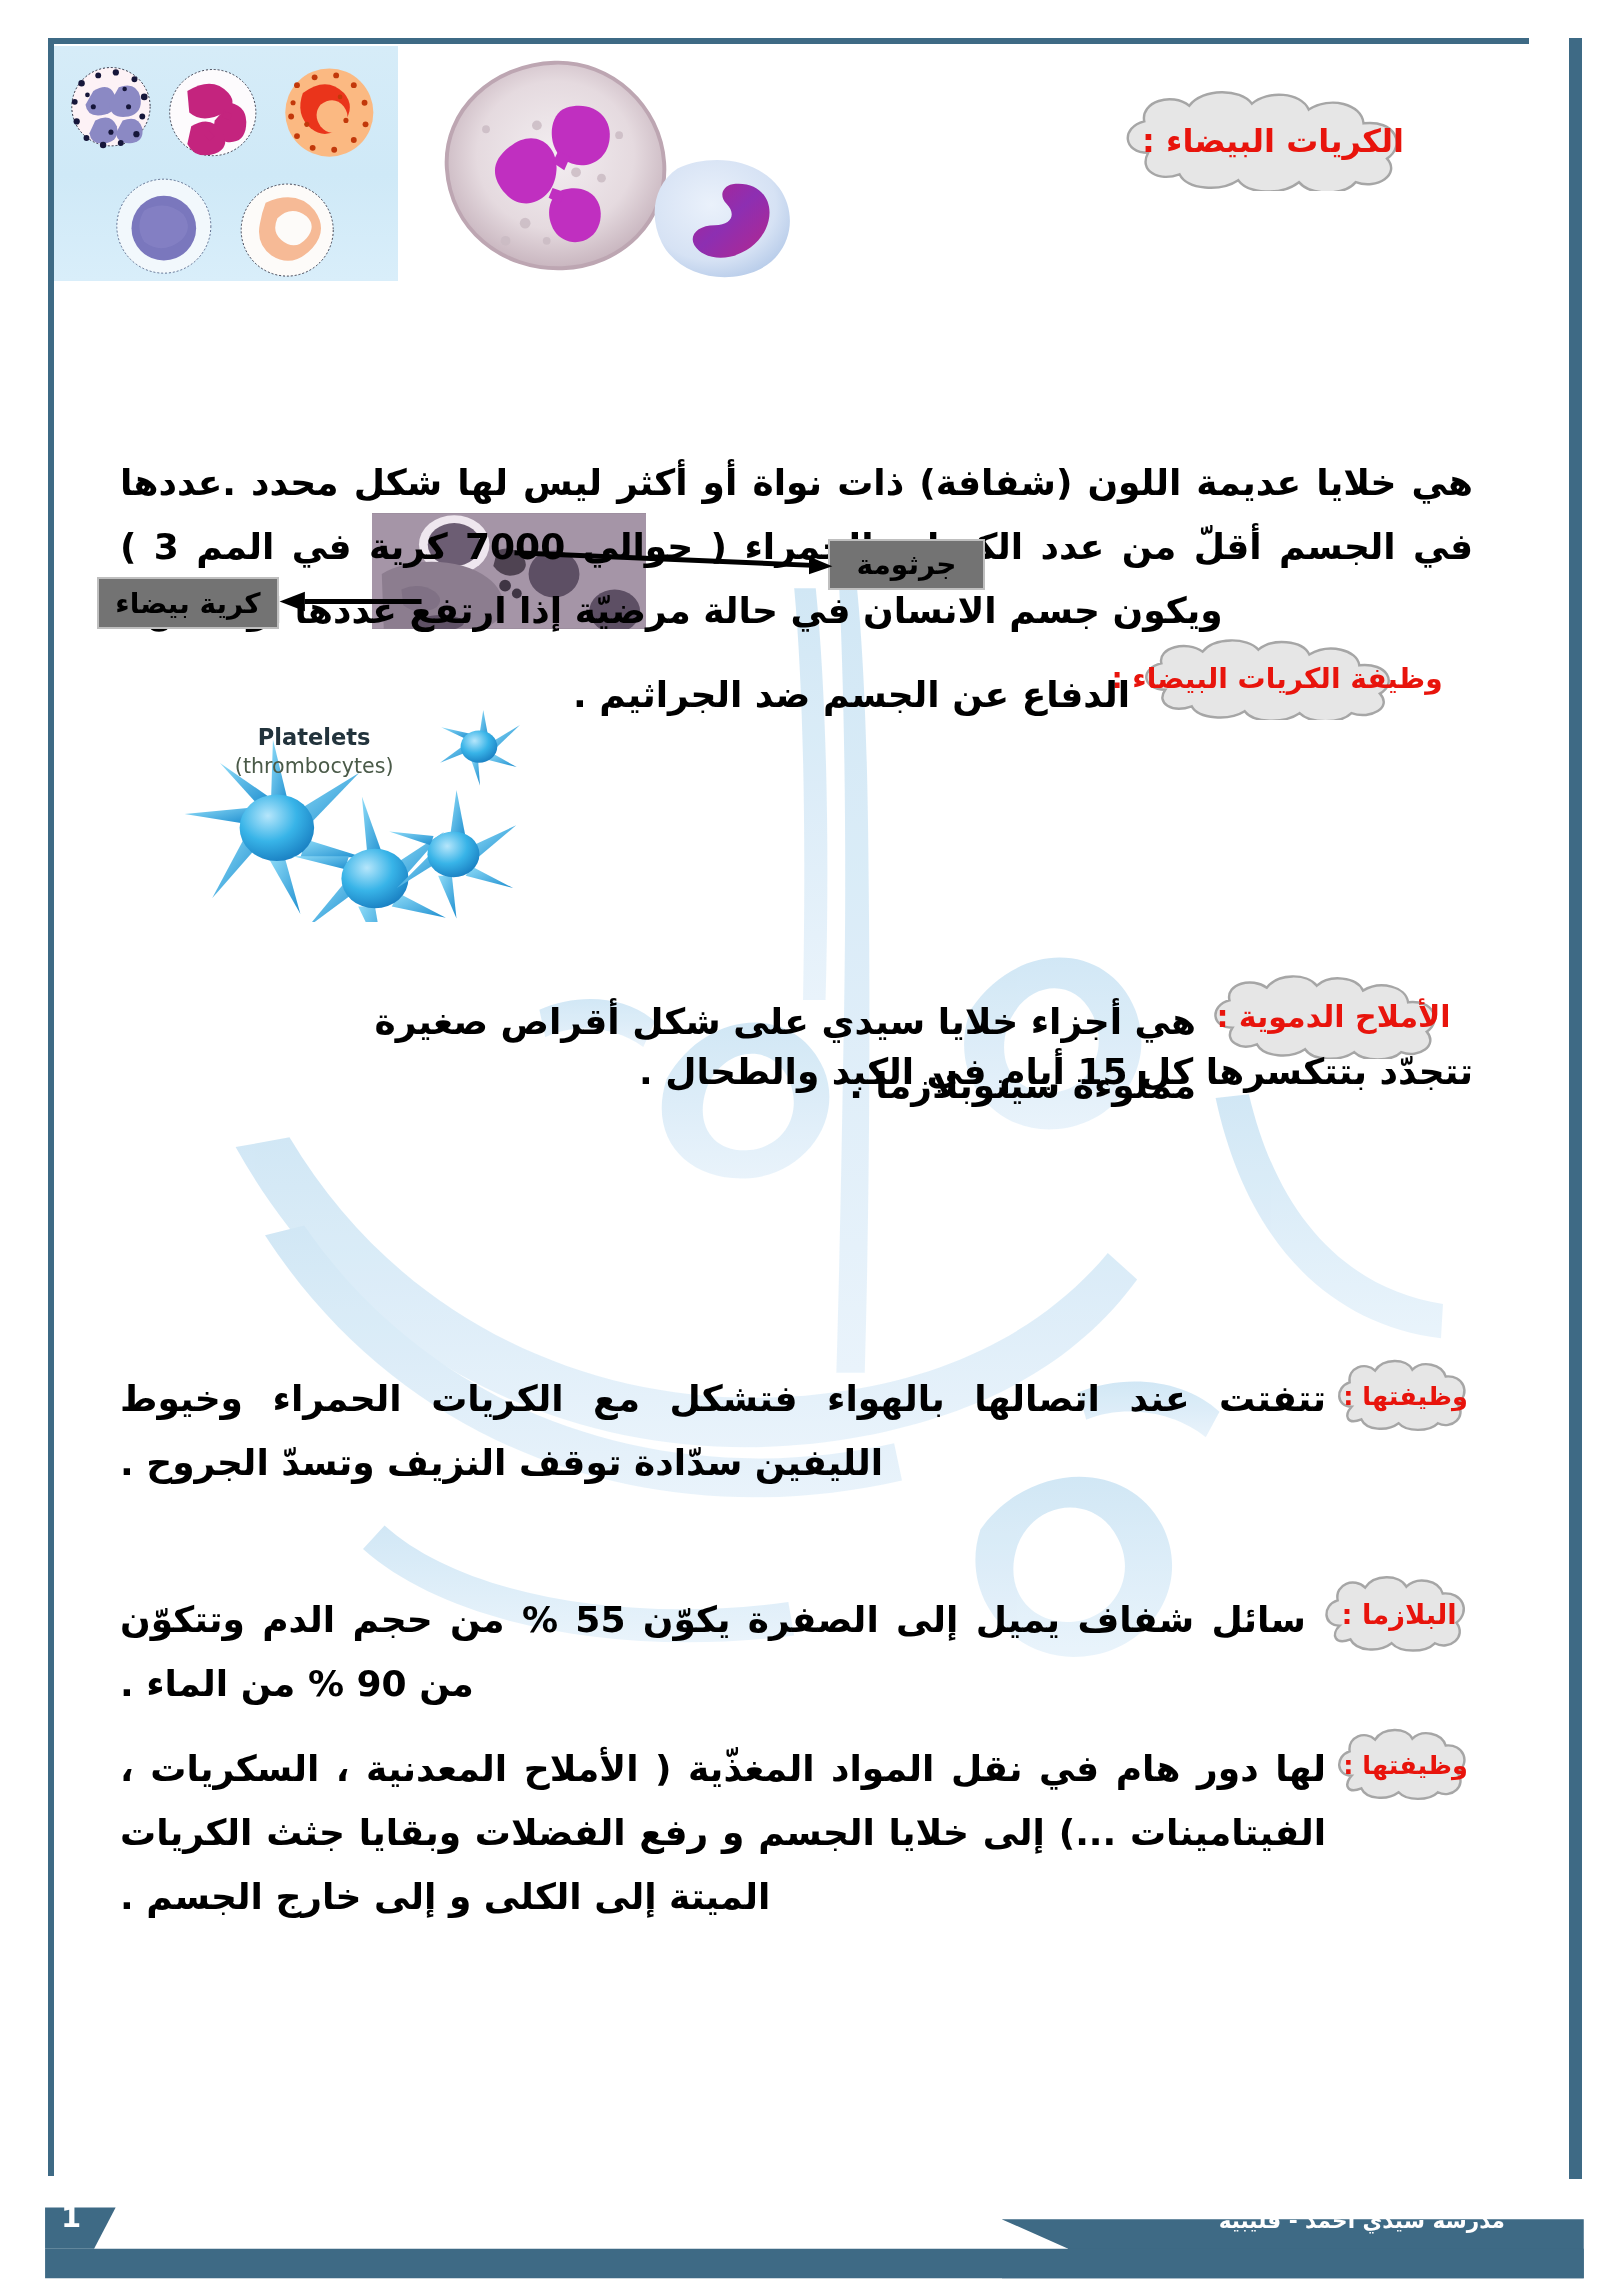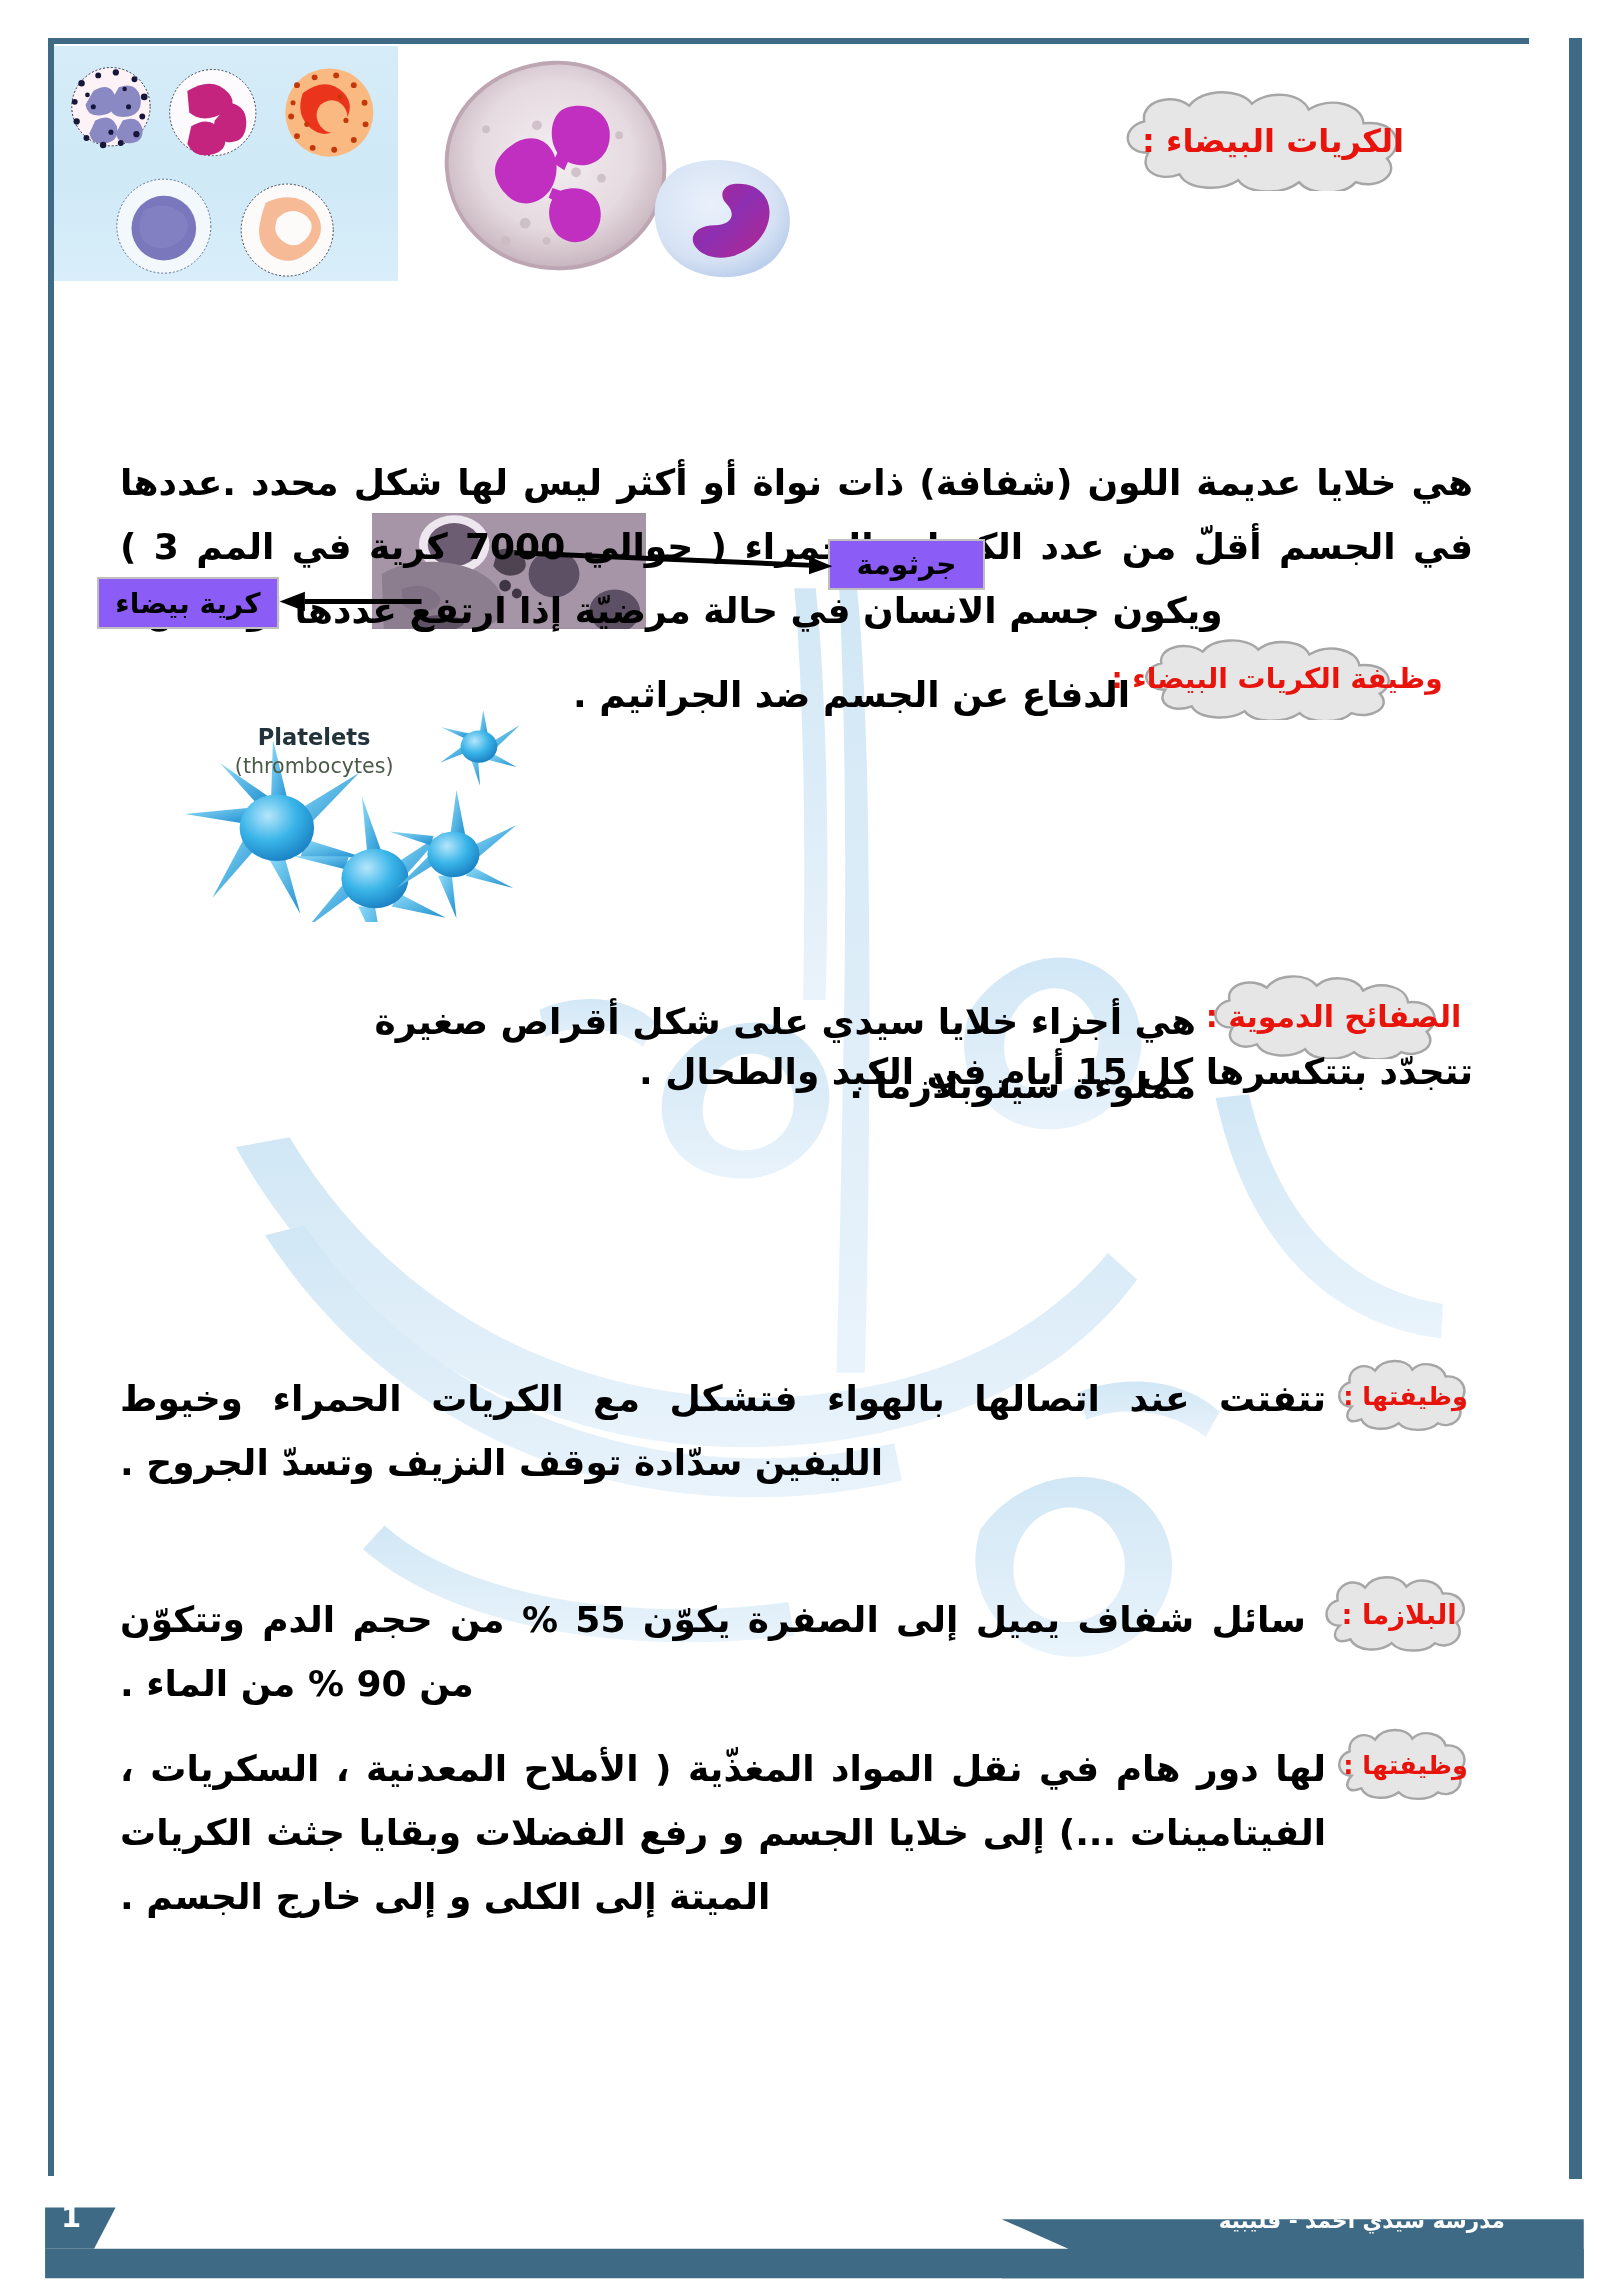--- a/index.html
+++ b/index.html
@@ -99,21 +99,21 @@
     background: #8d7f8d;
   }
 
   
   #platelets-img { left: 167px; top: 706px; width: 412px; height: 216px; }
 
   
   .labelbox {
     position: absolute;
     border: 2px solid #bfbfbf;
-    background: #8b5cf6;
+    background: #737373;
     display: flex; align-items: center; justify-content: center;
     font-size: 28px; font-weight: 600; color: #000;
     direction: rtl;
     z-index: 7;
   }
   #label-germ  { left: 828px; top: 539px; width: 157px; height: 51px; }
   #label-wbc   { left: 97px;  top: 577px; width: 182px; height: 52px; }
   .arrow { position: absolute; z-index: 7; }
 
   
@@ -358,21 +358,21 @@
     <polygon points="0,18 26,8 26,28" fill="#000"></polygon>
   </svg>
 
   <div class="cloud" id="cloud-platelets" style="left:1201px; top:973px; width:265px; height:86px;">
     <svg viewBox="0 0 270 88" preserveAspectRatio="none">
       <path d="M32 56 C 10 56, 9 33, 29 28 C 25 11, 52 4, 67 15 C 78 0, 108 0, 118 13 C 131 1, 159 4, 165 18
                C 183 7, 209 14, 211 30 C 237 27, 246 49, 230 60 C 242 74, 222 88, 204 81
                C 194 91, 166 91, 156 81 C 141 91, 114 90, 106 78 C 91 88, 64 86, 57 73
                C 39 80, 23 69, 32 56 Z" fill="#E6E6E6" stroke="#A6A6A6" stroke-width="2.5"></path>
     </svg>
-    <span class="cloud-text" style="font-size:30px; font-weight:700;">الصفائح الدموية :</span>
+    <span class="cloud-text" style="font-size:30px; font-weight:700;">الأملاح الدموية :</span>
   </div>
 
   <div class="para rt" style="left:265px; top:990px; width:931px; text-align:right;">
     <span>هي أجزاء خلايا سيدي على شكل أقراص صغيرة مملوءة سيتوبلازما .</span>
   </div>
   <div class="para rt" style="left:265px; top:1040px; width:1208px; text-align:right;">
     <span>تتجدّد بتتكسرها كل 15 أيام في الكبد والطحال .</span>
   </div>
 
   <div class="imgbox" id="platelets-img">

